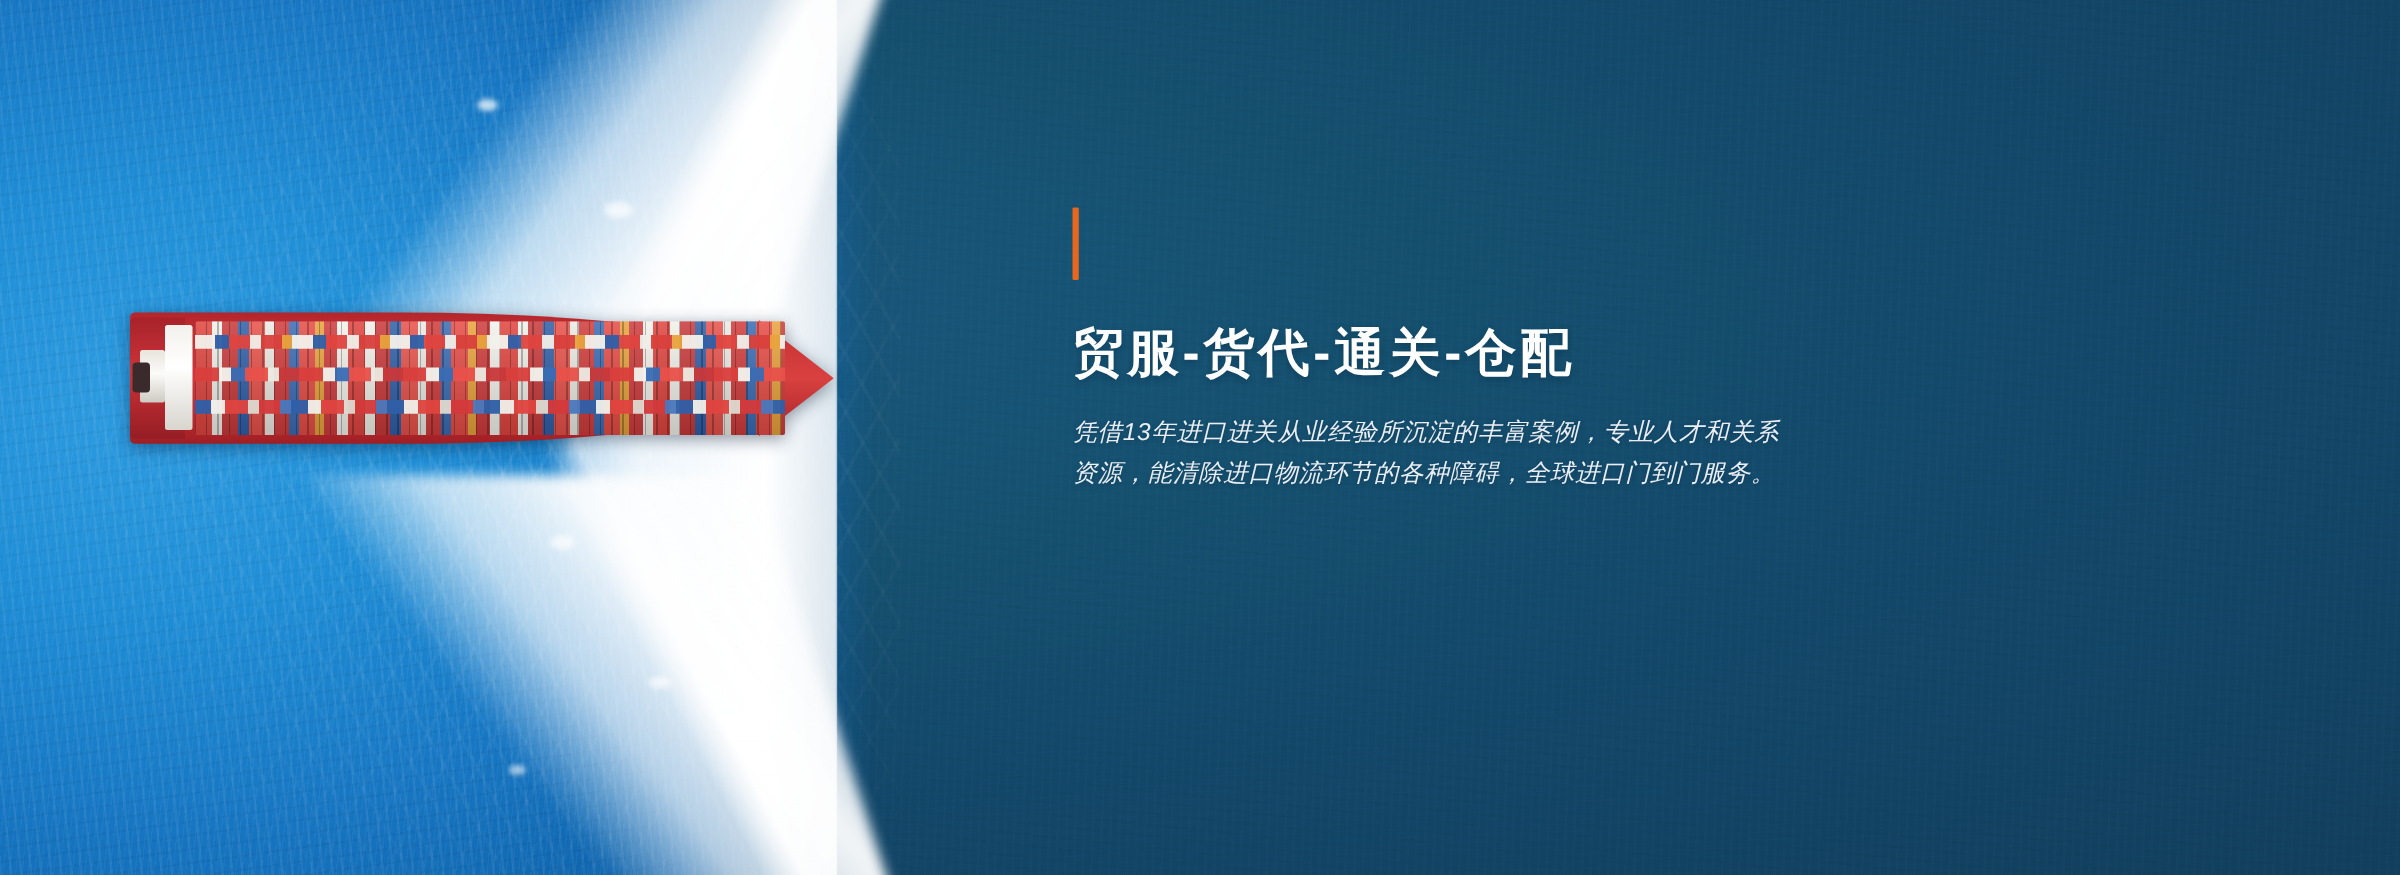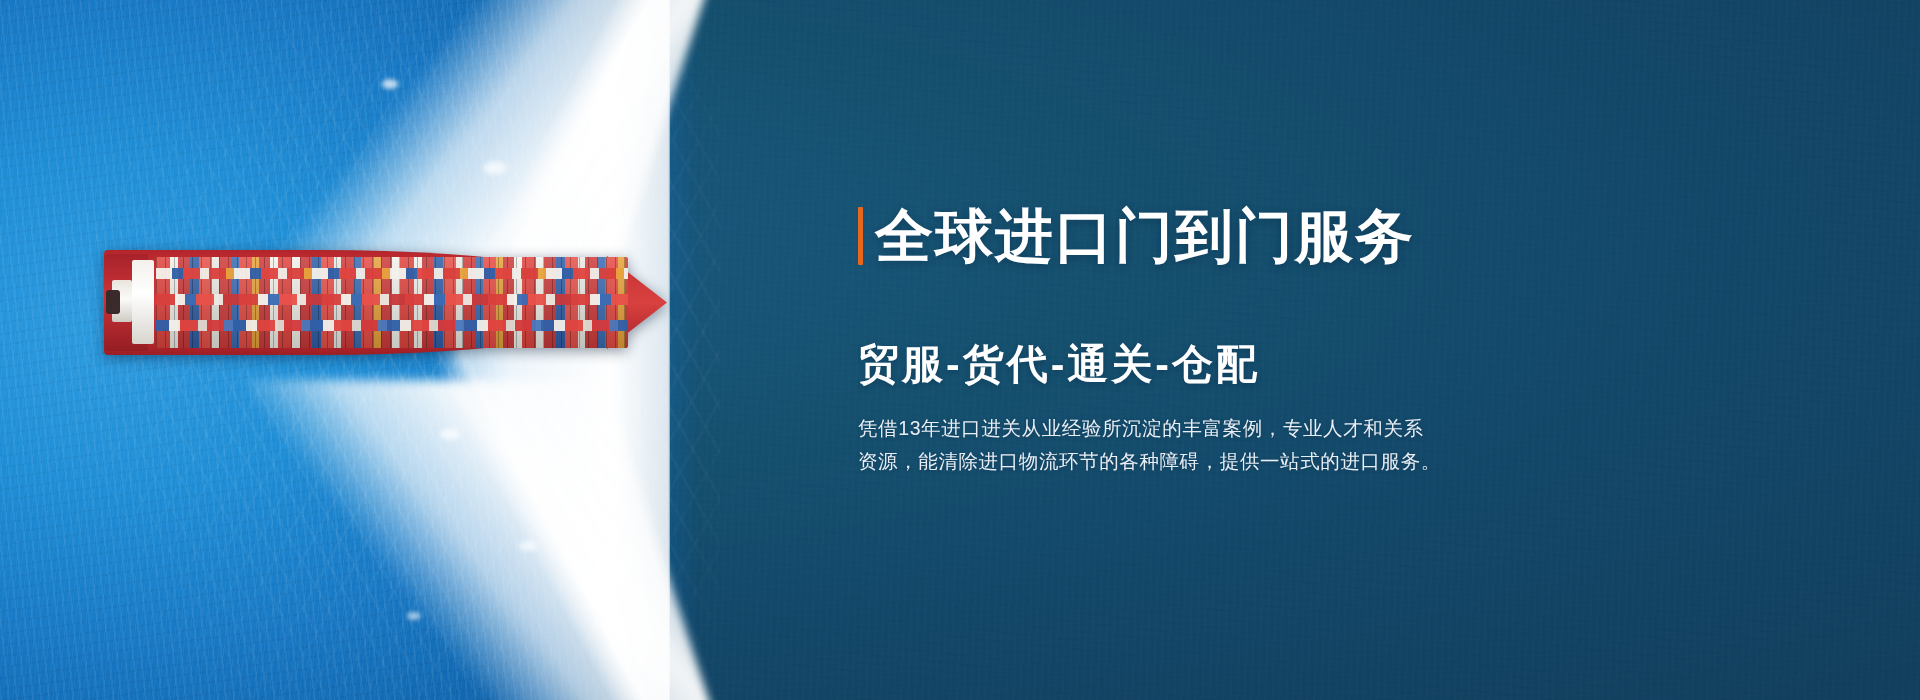--- a/index.html
+++ b/index.html
@@ -182,21 +182,21 @@
   .subhead{
     margin-top:34px;color:#ffffff;font-size:41px;line-height:48px;
     font-weight:700;letter-spacing:3px;white-space:nowrap;
     text-shadow:0 2px 6px rgba(0,25,50,.3);
   }
   .body-copy{
     margin-top:24px;color:#e9eef4;font-size:19.5px;line-height:33px;
     letter-spacing:.6px;width:700px;
     text-shadow:0 1px 4px rgba(0,25,50,.3);
   }
-  .body-copy p{margin:0;}
+  .body-copy p{margin:0;font-style:italic;}
 </style>
 </head>
 <body>
 
 <div class="banner">
 
   <div class="bg-deep"></div>
   <div class="bg-noise"></div>
 
   <div class="ocean"></div>
@@ -218,22 +218,21 @@
     <div class="container-row row-b"></div>
     <div class="container-row row-c"></div>
     <div class="bridge-wing"></div>
     <div class="superstructure"></div>
     <div class="funnel"></div>
   </div>
 
   <div class="copy">
     <div class="headline-row">
       <span class="accent-bar"></span>
-      <h1 class="headline">全球进口门到门服务</h1>
     </div>
     <div class="subhead">贸服-货代-通关-仓配</div>
     <div class="body-copy">
       <p>凭借13年进口进关从业经验所沉淀的丰富案例，专业人才和关系</p>
-      <p>资源，能清除进口物流环节的各种障碍，提供一站式的进口服务。</p>
+      <p>资源，能清除进口物流环节的各种障碍，全球进口门到门服务。</p>
     </div>
   </div>
 
 </div>
 
 </body></html>

